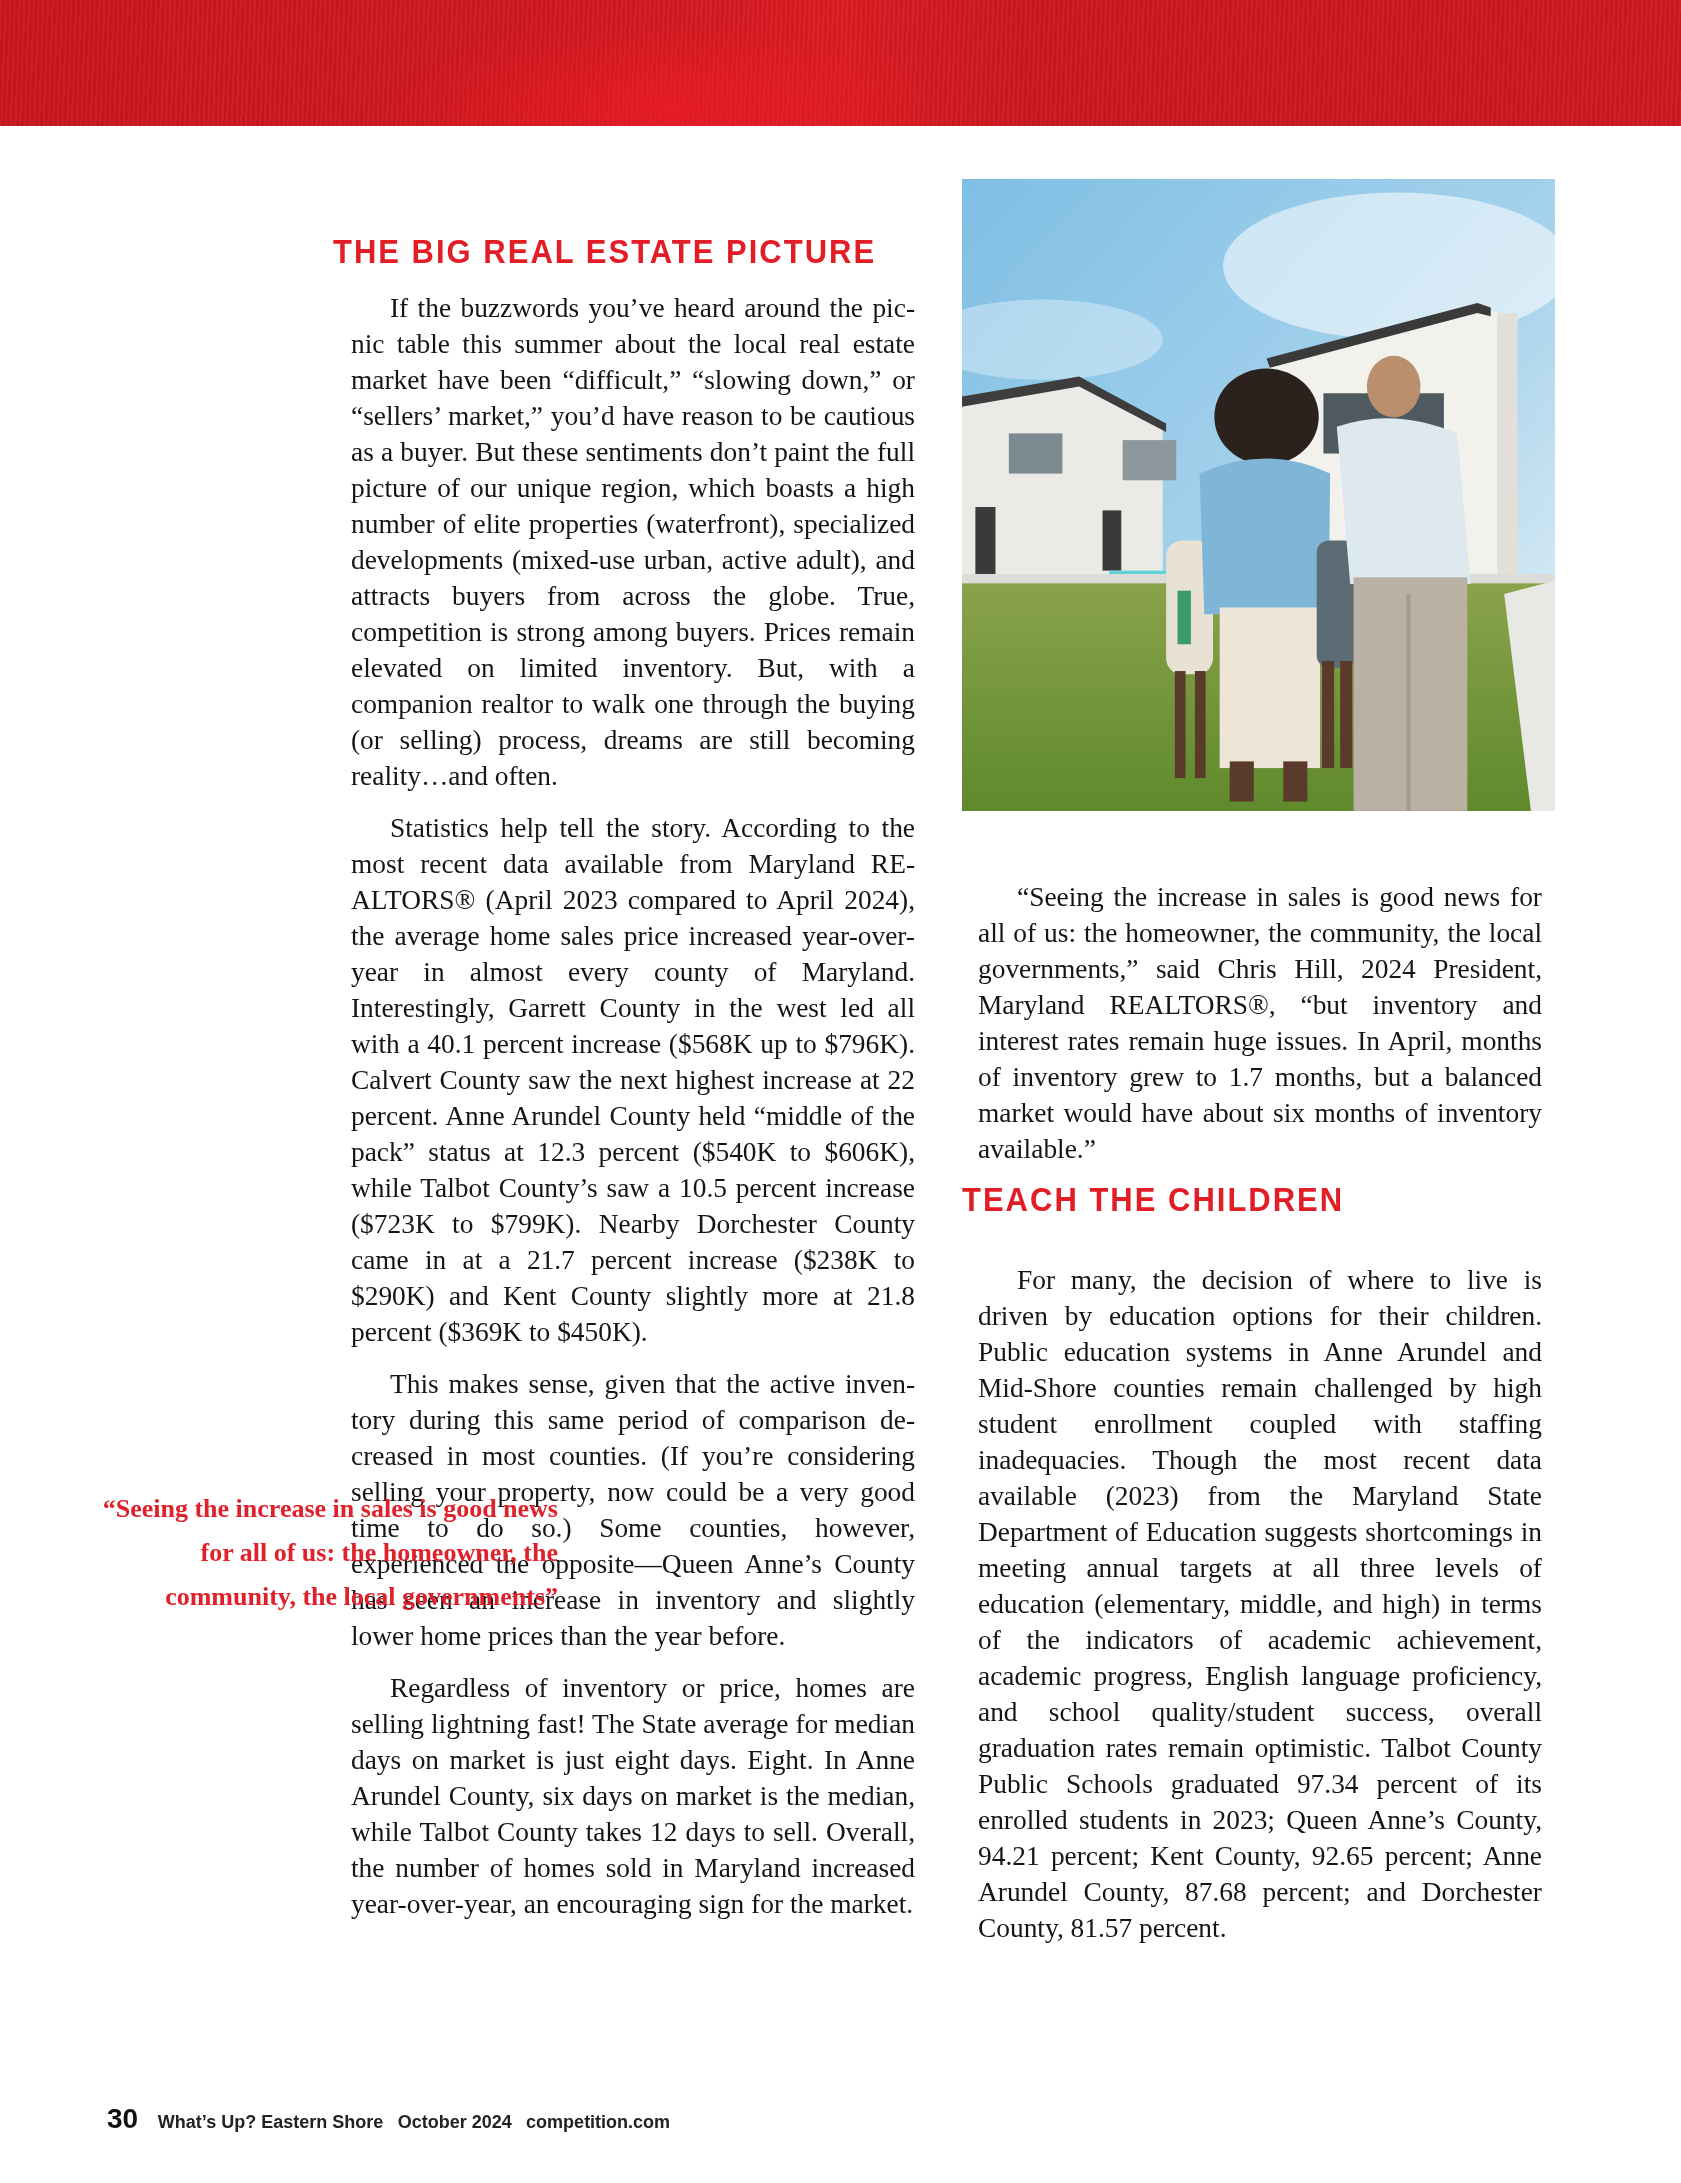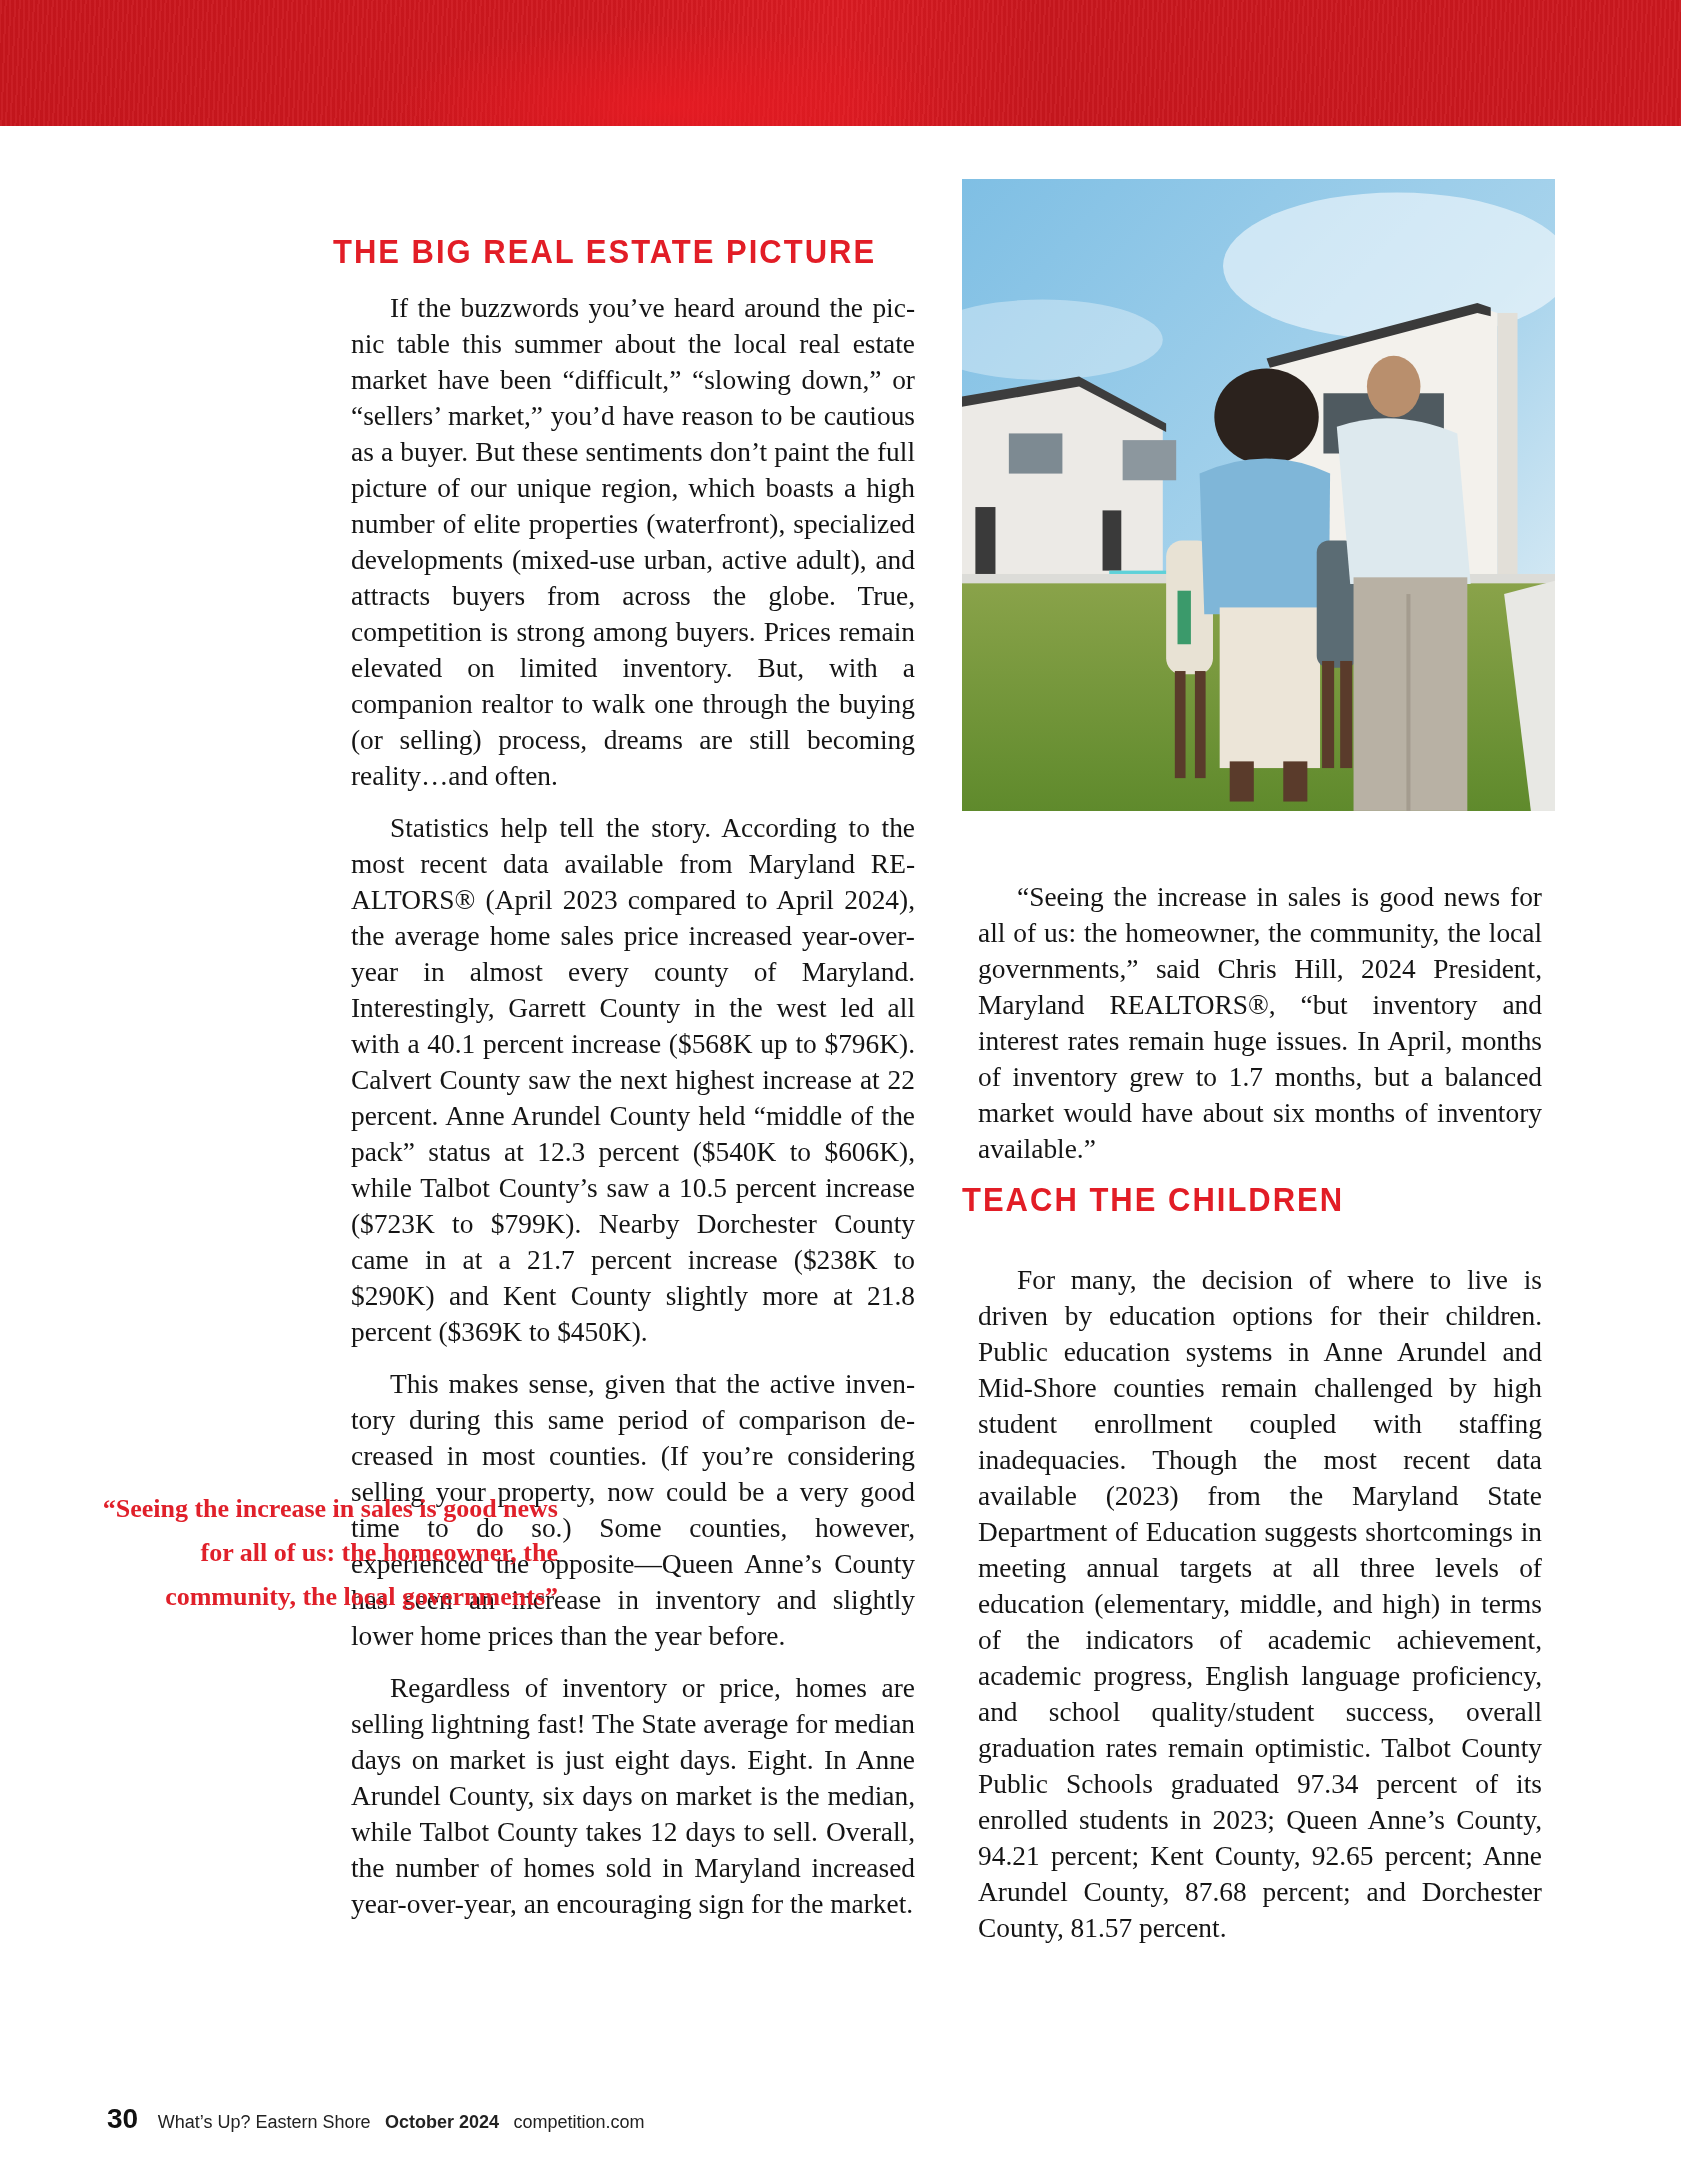--- a/index.html
+++ b/index.html
@@ -19,21 +19,21 @@
     transform:scaleY(1.05); }
   .h-left { left:333px; top:234px; }
   .h-right { left:962px; top:1183px; }
   .photo { position:absolute; left:962px; top:179px; width:593px; height:632px; overflow:hidden; background:#8fc4e0; }
   .pullquote { position:absolute; left:100px; top:1487px; width:458px; text-align:right;
     color:#e0202a; font-weight:bold; font-size:26px; line-height:44px; font-family:"Liberation Serif","DejaVu Serif",serif; }
   .footer { position:absolute; left:107px; top:2103px; font-family:"Liberation Sans","DejaVu Sans",sans-serif;
     font-size:18px; color:#222; white-space:nowrap; }
   .footer .pg { font-size:28px; font-weight:bold; margin-right:14.7px; color:#111; }
   .footer .bold { font-weight:bold; }
-  .footer span { margin-right:9.4px; }
+  .footer span { margin-right:9.4px;font-weight:bold; }
 </style>
 </head>
 <body>
 
 <div class="banner" data-name="top-red-banner"></div>
 
 <h2 class="section h-left" data-name="section-heading-big-real-estate-picture">THE BIG REAL ESTATE PICTURE</h2>
 
 <div class="col left" data-name="left-article-column">
   <p data-name="paragraph-intro">If the buzzwords you’ve heard around the pic­nic table this summer about the local real estate market have been “difficult,” “slowing down,” or “sellers’ market,” you’d have reason to be cautious as a buyer. But these sentiments don’t paint the full picture of our unique region, which boasts a high number of elite properties (waterfront), specialized developments (mixed-use urban, ac­tive adult), and attracts buyers from across the globe. True, competition is strong among buyers. Prices remain elevated on limited inventory. But, with a companion realtor to walk one through the buying (or selling) process, dreams are still becoming reality…and often.</p>

